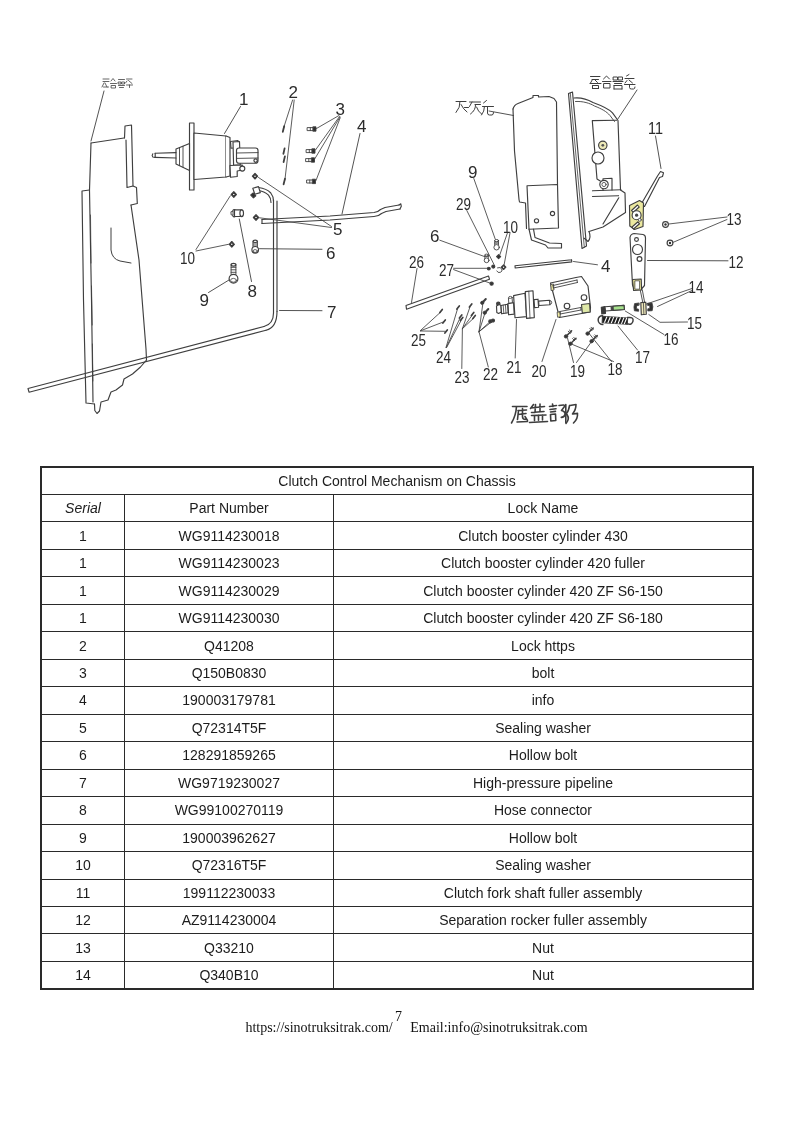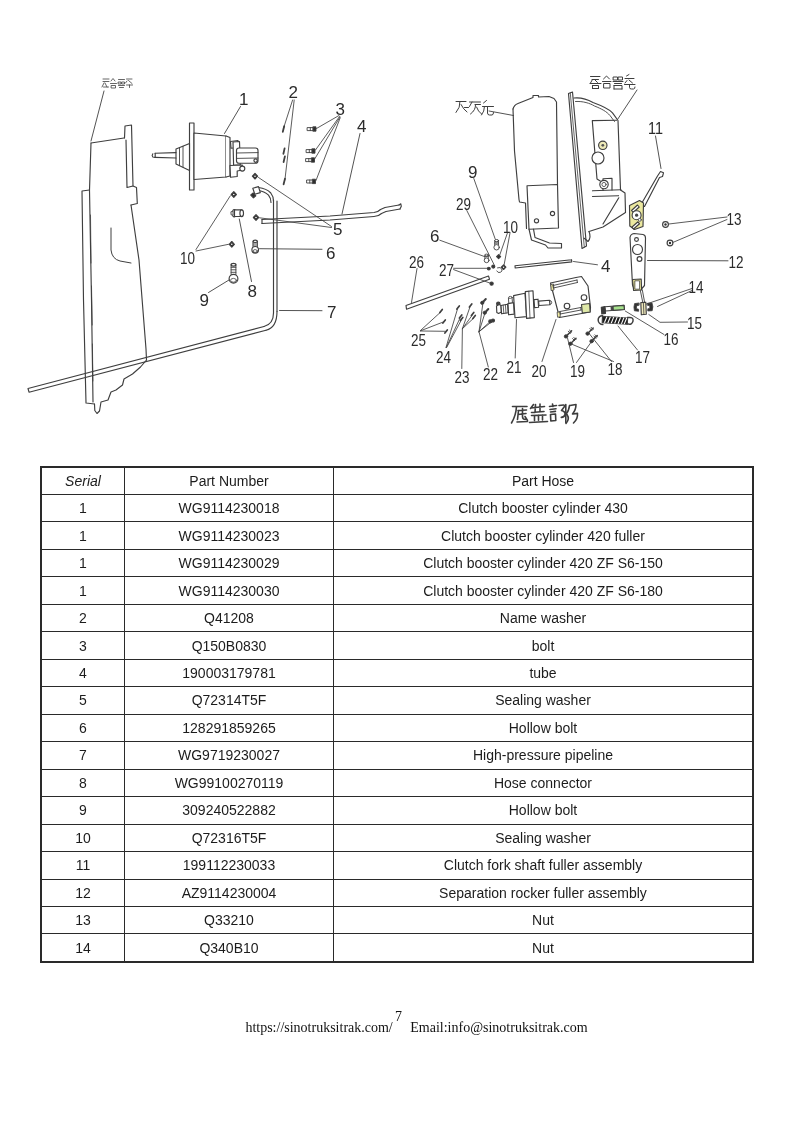--- a/index.html
+++ b/index.html
@@ -409,24 +409,27 @@
 </g>
 </svg>
 
 <table id="ptable">
   <colgroup>
       <col style="width:83px">
       <col style="width:209px">
       <col style="width:419px">
     </colgroup>
   <tbody>
+      <tr>
+        <td colspan="3">Clutch Control Mechanism on Chassis</td>
+      </tr>
   <tr>
         <td class="c1">Serial</td>
         <td class="c2">Part Number</td>
-        <td class="c3">Part Hose</td>
+        <td class="c3">Lock Name</td>
       </tr>
   <tr>
         <td>1</td>
         <td>WG9114230018</td>
         <td>Clutch booster cylinder 430</td>
       </tr>
   <tr>
         <td>1</td>
         <td>WG9114230023</td>
         <td>Clutch booster cylinder 420 fuller</td>
@@ -437,31 +440,31 @@
         <td>Clutch booster cylinder 420 ZF S6-150</td>
       </tr>
   <tr>
         <td>1</td>
         <td>WG9114230030</td>
         <td>Clutch booster cylinder 420 ZF S6-180</td>
       </tr>
   <tr>
         <td>2</td>
         <td>Q41208</td>
-        <td>Name washer</td>
+        <td>Lock https</td>
       </tr>
   <tr>
         <td>3</td>
         <td>Q150B0830</td>
         <td>bolt</td>
       </tr>
   <tr>
         <td>4</td>
         <td>190003179781</td>
-        <td>tube</td>
+        <td>info</td>
       </tr>
   <tr>
         <td>5</td>
         <td>Q72314T5F</td>
         <td>Sealing washer</td>
       </tr>
   <tr>
         <td>6</td>
         <td>128291859265</td>
         <td>Hollow bolt</td>
@@ -471,21 +474,21 @@
         <td>WG9719230027</td>
         <td>High-pressure pipeline</td>
       </tr>
   <tr>
         <td>8</td>
         <td>WG99100270119</td>
         <td>Hose connector</td>
       </tr>
   <tr>
         <td>9</td>
-        <td>309240522882</td>
+        <td>190003962627</td>
         <td>Hollow bolt</td>
       </tr>
   <tr>
         <td>10</td>
         <td>Q72316T5F</td>
         <td>Sealing washer</td>
       </tr>
   <tr>
         <td>11</td>
         <td>199112230033</td>

